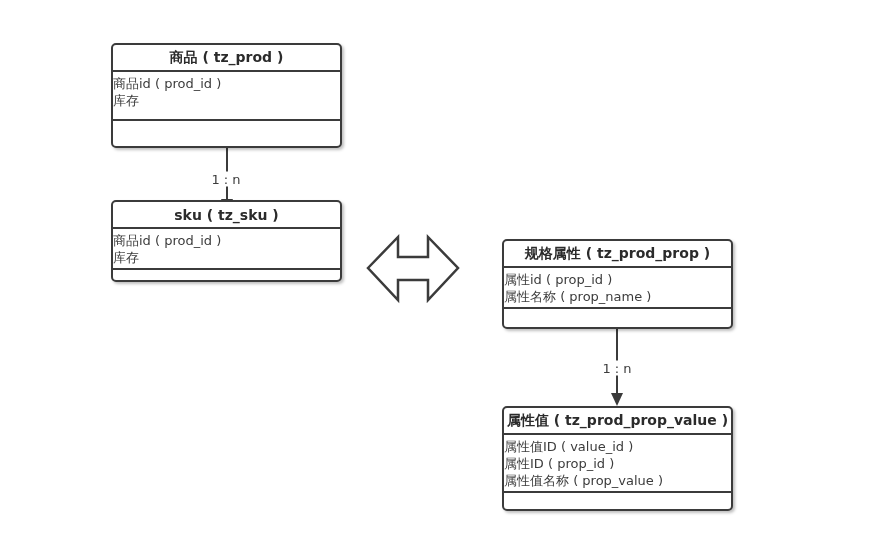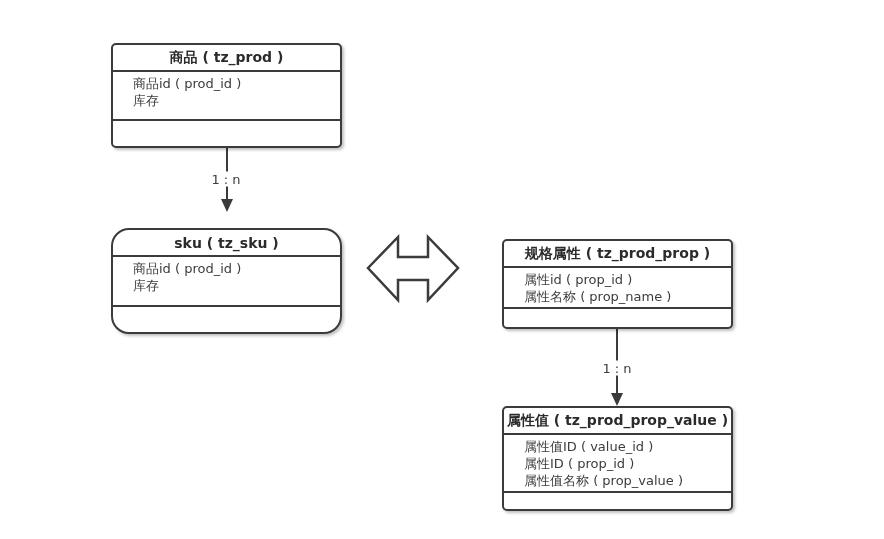--- a/index.html
+++ b/index.html
@@ -56,21 +56,21 @@
     align-items: center;
     justify-content: center;
     font-size: 14px;
     font-weight: bold;
     color: #2b2b2b;
     border-bottom: 2px solid var(--line-color);
     white-space: nowrap;
   }
   .entity-attrs {
     flex: 1 1 auto;
-    padding: 3px 8px 2px 20px;
+    padding: 3px 8px 2px 0;
     border-bottom: 2px solid var(--line-color);
     font-size: 13px;
     color: #3c3c3c;
   }
   .attr-row {
     line-height: 17px;
     white-space: nowrap;
   }
   .entity-footer {
     flex: 0 0 25px;
@@ -79,21 +79,21 @@
   .relation-label {
     position: absolute;
     transform: translate(-50%, -50%);
     background: #ffffff;
     padding: 0 3px;
     font-size: 13px;
     color: #3c3c3c;
     white-space: nowrap;
   }
   #entity-prod      { left: 111px; top: 43px;  height: 105px; }
-  #entity-sku       { left: 111px; top: 228px; height: 106px; border-radius: 18px; }
+  #entity-sku       { left: 111px; top: 200px; height: 82px; }
   #entity-prop      { left: 502px; top: 239px; height: 90px;  }
   #entity-propvalue { left: 502px; top: 406px; height: 105px; }
   #label-rel-1 { left: 226px; top: 179px; }
   #label-rel-2 { left: 617px; top: 368px; }
 </style>
 </head>
 <body>
 
 <div class="canvas">
 

